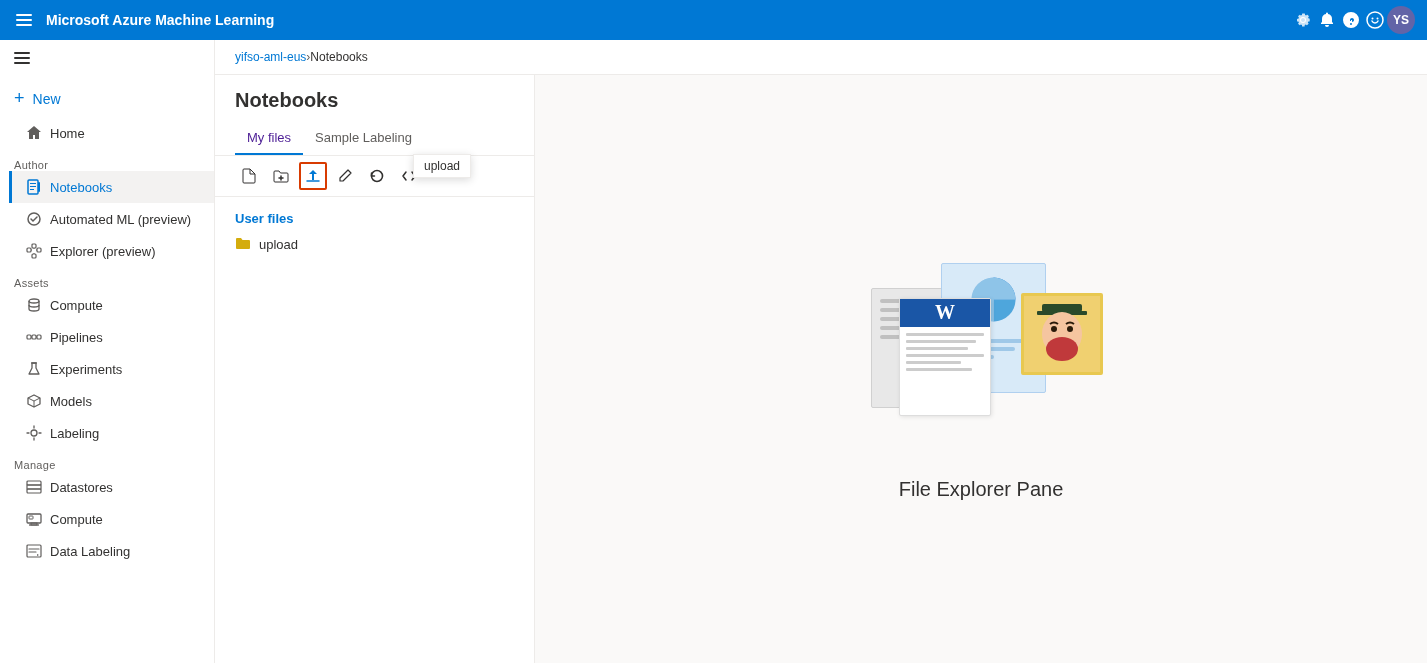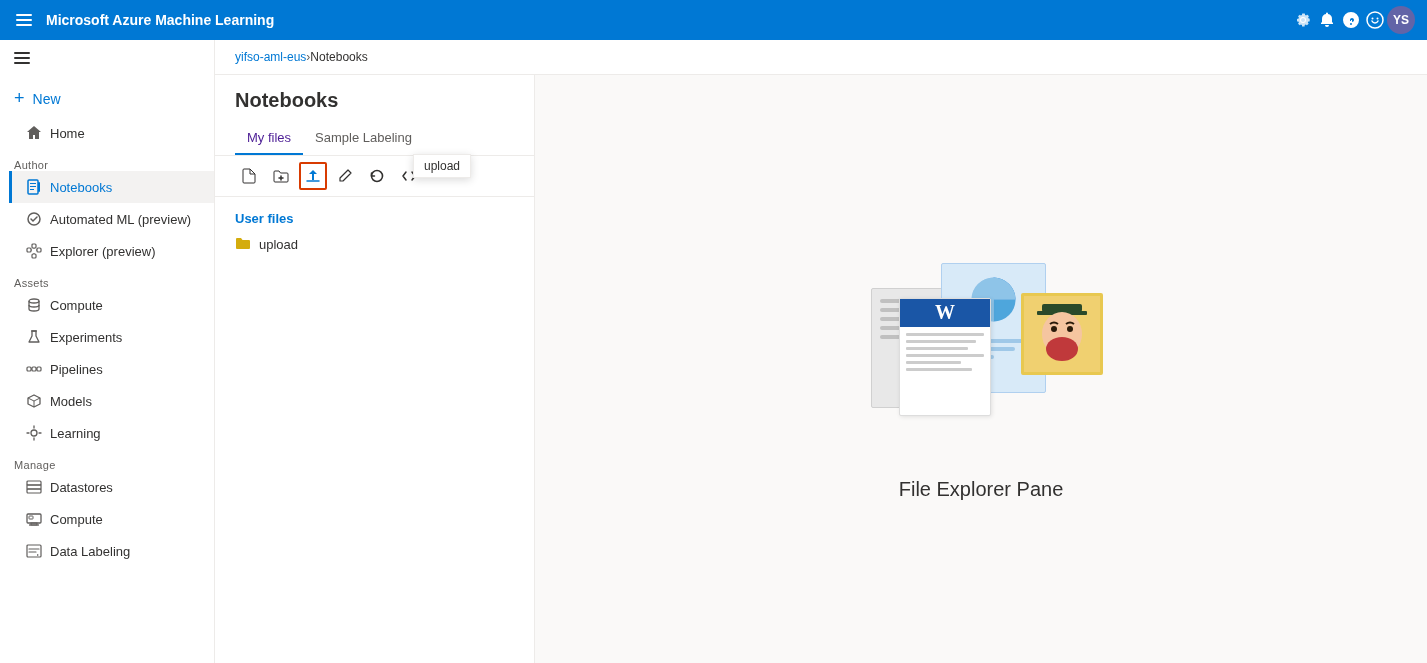--- a/index.html
+++ b/index.html
@@ -384,60 +384,60 @@
           <path d="M3 4v4c0 1.1 2.2 2 5 2s5-.9 5-2V4" stroke="#605e5c" stroke-width="1.3" fill="none"></path>
           <path d="M3 8v4c0 1.1 2.2 2 5 2s5-.9 5-2V8" stroke="#605e5c" stroke-width="1.3" fill="none"></path>
         </svg>
       </span>
       <span>Compute</span>
     </div>
 
     <div class="sidebar-nav-item">
       <span class="nav-icon">
         <svg width="16" height="16" viewBox="0 0 16 16" fill="#605e5c">
-          <path d="M6 2v5L3 13h10L10 7V2H6z" stroke="#605e5c" stroke-width="1.3" fill="none" stroke-linejoin="round"></path>
-          <line x1="5" y1="2" x2="11" y2="2" stroke="#605e5c" stroke-width="1.3"></line>
-        </svg>
-      </span>
-      <span>Experiments</span>
-    </div>
-
-    <div class="sidebar-nav-item">
-      <span class="nav-icon">
-        <svg width="16" height="16" viewBox="0 0 16 16" fill="#605e5c">
           <rect x="1" y="6" width="4" height="4" rx="1" stroke="#605e5c" stroke-width="1.2" fill="none"></rect>
           <rect x="11" y="6" width="4" height="4" rx="1" stroke="#605e5c" stroke-width="1.2" fill="none"></rect>
           <rect x="6" y="6" width="4" height="4" rx="1" stroke="#605e5c" stroke-width="1.2" fill="none"></rect>
           <line x1="5" y1="8" x2="6" y2="8" stroke="#605e5c" stroke-width="1.2"></line>
           <line x1="10" y1="8" x2="11" y2="8" stroke="#605e5c" stroke-width="1.2"></line>
         </svg>
       </span>
       <span>Pipelines</span>
     </div>
 
     <div class="sidebar-nav-item">
       <span class="nav-icon">
         <svg width="16" height="16" viewBox="0 0 16 16" fill="#605e5c">
+          <path d="M6 2v5L3 13h10L10 7V2H6z" stroke="#605e5c" stroke-width="1.3" fill="none" stroke-linejoin="round"></path>
+          <line x1="5" y1="2" x2="11" y2="2" stroke="#605e5c" stroke-width="1.3"></line>
+        </svg>
+      </span>
+      <span>Experiments</span>
+    </div>
+
+    <div class="sidebar-nav-item">
+      <span class="nav-icon">
+        <svg width="16" height="16" viewBox="0 0 16 16" fill="#605e5c">
           <path d="M8 2L2 5v6l6 3 6-3V5L8 2z" stroke="#605e5c" stroke-width="1.3" fill="none" stroke-linejoin="round"></path>
           <line x1="8" y1="8" x2="8" y2="14" stroke="#605e5c" stroke-width="1"></line>
           <line x1="2" y1="5" x2="8" y2="8" stroke="#605e5c" stroke-width="1"></line>
           <line x1="14" y1="5" x2="8" y2="8" stroke="#605e5c" stroke-width="1"></line>
         </svg>
       </span>
       <span>Models</span>
     </div>
 
     <div class="sidebar-nav-item">
       <span class="nav-icon">
         <svg width="16" height="16" viewBox="0 0 16 16" fill="#605e5c">
           <circle cx="8" cy="8" r="3" stroke="#605e5c" stroke-width="1.3" fill="none"></circle>
           <path d="M8 1v2M8 13v2M1 8h2M13 8h2" stroke="#605e5c" stroke-width="1.3" stroke-linecap="round"></path>
         </svg>
       </span>
-      <span>Learning</span>
+      <span>Labeling</span>
     </div>
 
     <div class="section-label">Manage</div>
 
     <div class="sidebar-nav-item">
       <span class="nav-icon">
         <svg width="16" height="16" viewBox="0 0 16 16" fill="#605e5c">
           <rect x="1" y="2" width="14" height="4" rx="1" stroke="#605e5c" stroke-width="1.2" fill="none"></rect>
           <rect x="1" y="6" width="14" height="4" rx="0" stroke="#605e5c" stroke-width="1.2" fill="none"></rect>
           <rect x="1" y="10" width="14" height="4" rx="1" stroke="#605e5c" stroke-width="1.2" fill="none"></rect>

